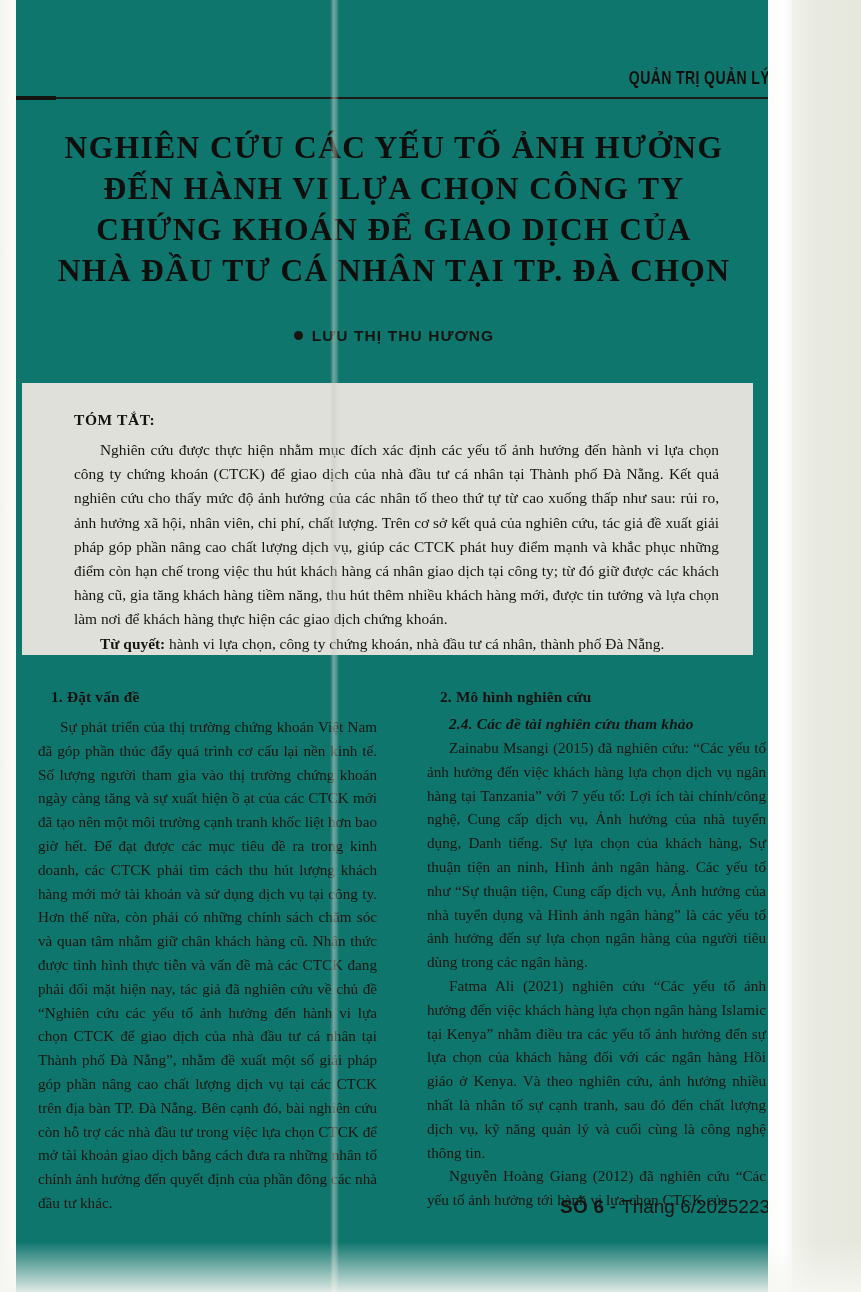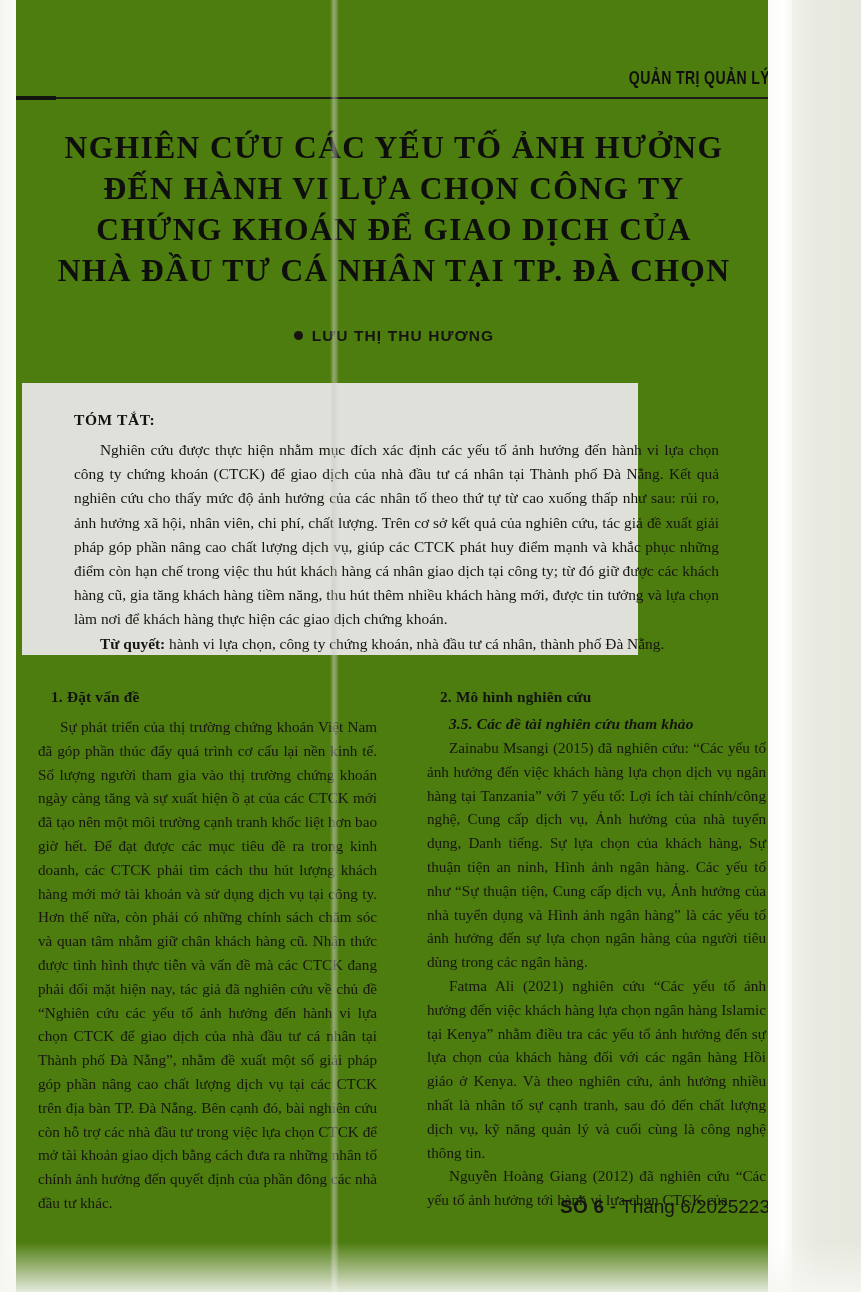--- a/index.html
+++ b/index.html
@@ -10,21 +10,21 @@
   }
   body {
     font-family: "Liberation Serif", "DejaVu Serif", serif;
   }
 
   #page {
     position: relative;
     width: 861px;
     height: 1292px;
     overflow: hidden;
-    background: #4d7c0f;
+    background: #0f766e;
   }
 
   
   .scan-right-strip {
     position: absolute;
     top: 0;
     right: 0;
     width: 69px;
     height: 1292px;
     background: linear-gradient(to right, #f2f2ec 0%, #e8e9e0 35%, #e6e7dd 100%);
@@ -152,21 +152,21 @@
     background: #151411;
     margin-right: 9px;
     vertical-align: 1px;
   }
 
   
   .abstract {
     position: absolute;
     top: 383px;
     left: 22px;
-    width: 616px;
+    width: 731px;
     height: 272px;
     background: #dfe0da;
     box-sizing: border-box;
     padding-left: 34px;
   }
   .abstract-inner {
     position: absolute;
     top: 28px;
     left: 52px;
     width: 645px;
@@ -293,21 +293,21 @@
 
     <div class="cols">
 
       <div class="col col-left">
         <h2 class="sec">1. Đặt vấn đề</h2>
         <p class="body">Sự phát triển của thị trường chứng khoán Việt Nam đã góp phần thúc đẩy quá trình cơ cấu lại nền kinh tế. Số lượng người tham gia vào thị trường chứng khoán ngày càng tăng và sự xuất hiện ồ ạt của các CTCK mới đã tạo nên một môi trường cạnh tranh khốc liệt hơn bao giờ hết. Để đạt được các mục tiêu đề ra trong kinh doanh, các CTCK phải tìm cách thu hút lượng khách hàng mới mở tài khoản và sử dụng dịch vụ tại công ty. Hơn thế nữa, còn phải có những chính sách chăm sóc và quan tâm nhằm giữ chân khách hàng cũ. Nhận thức được tình hình thực tiễn và vấn đề mà các CTCK đang phải đối mặt hiện nay, tác giả đã nghiên cứu về chủ đề “Nghiên cứu các yếu tố ảnh hưởng đến hành vi lựa chọn CTCK để giao dịch của nhà đầu tư cá nhân tại Thành phố Đà Nẵng”, nhằm đề xuất một số giải pháp góp phần nâng cao chất lượng dịch vụ tại các CTCK trên địa bàn TP. Đà Nẵng. Bên cạnh đó, bài nghiên cứu còn hỗ trợ các nhà đầu tư trong việc lựa chọn CTCK để mở tài khoản giao dịch bằng cách đưa ra những nhân tố chính ảnh hưởng đến quyết định của phần đông các nhà đầu tư khác.</p>
       </div>
 
       <div class="col col-right">
         <h2 class="sec">2. Mô hình nghiên cứu</h2>
-        <h3 class="subsec">3.5. Các đề tài nghiên cứu tham khảo</h3>
+        <h3 class="subsec">2.4. Các đề tài nghiên cứu tham khảo</h3>
         <p class="body">Zainabu Msangi (2015) đã nghiên cứu: “Các yếu tố ảnh hưởng đến việc khách hàng lựa chọn dịch vụ ngân hàng tại Tanzania” với 7 yếu tố: Lợi ích tài chính/công nghệ, Cung cấp dịch vụ, Ảnh hưởng của nhà tuyển dụng, Danh tiếng. Sự lựa chọn của khách hàng, Sự thuận tiện an ninh, Hình ảnh ngân hàng. Các yếu tố như “Sự thuận tiện, Cung cấp dịch vụ, Ảnh hưởng của nhà tuyển dụng và Hình ảnh ngân hàng” là các yếu tố ảnh hưởng đến sự lựa chọn ngân hàng của người tiêu dùng trong các ngân hàng.</p>
         <p class="body">Fatma Ali (2021) nghiên cứu “Các yếu tố ảnh hưởng đến việc khách hàng lựa chọn ngân hàng Islamic tại Kenya” nhằm điều tra các yếu tố ảnh hưởng đến sự lựa chọn của khách hàng đối với các ngân hàng Hồi giáo ở Kenya. Và theo nghiên cứu, ảnh hưởng nhiều nhất là nhân tố sự cạnh tranh, sau đó đến chất lượng dịch vụ, kỹ năng quản lý và cuối cùng là công nghệ thông tin.</p>
         <p class="body">Nguyễn Hoàng Giang (2012) đã nghiên cứu “Các yếu tố ảnh hưởng tới hành vi lựa chọn CTCK của</p>
       </div>
 
     </div>
 
     <div class="footer">
       <span class="issue">SỐ 6</span><span class="month"> - Tháng 6/2025</span><span class="pageno">223</span>
     </div>

